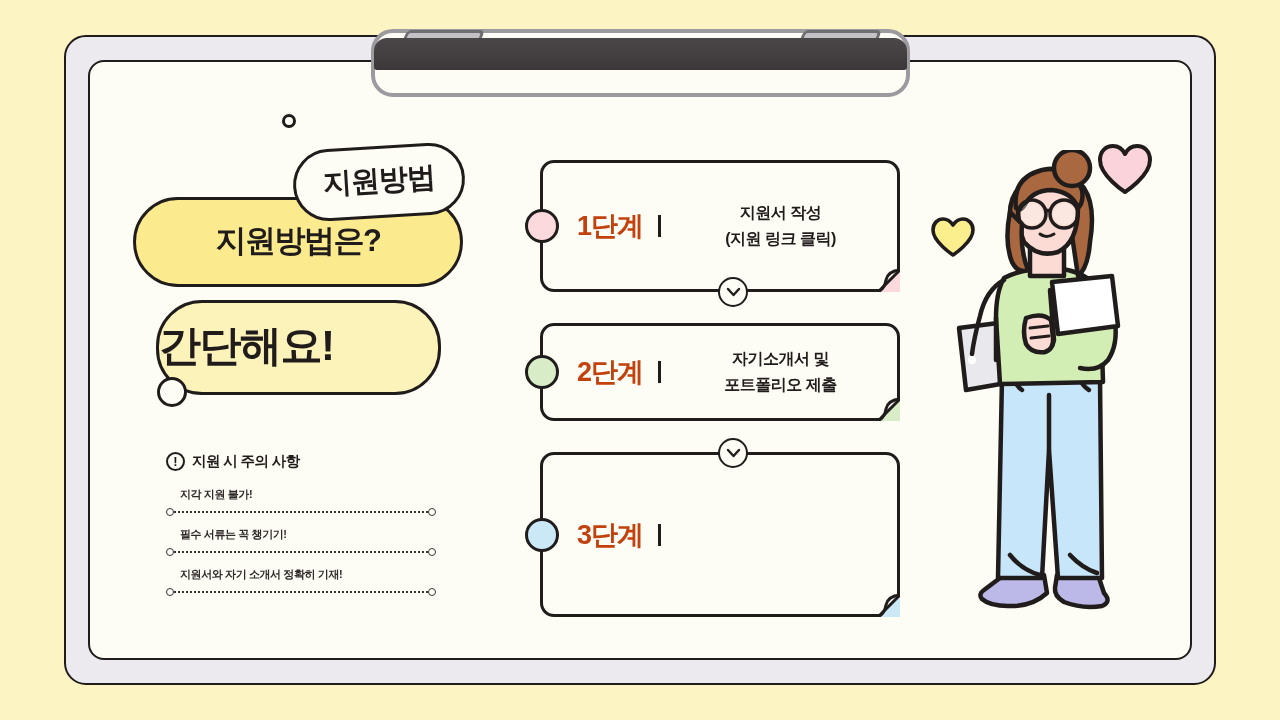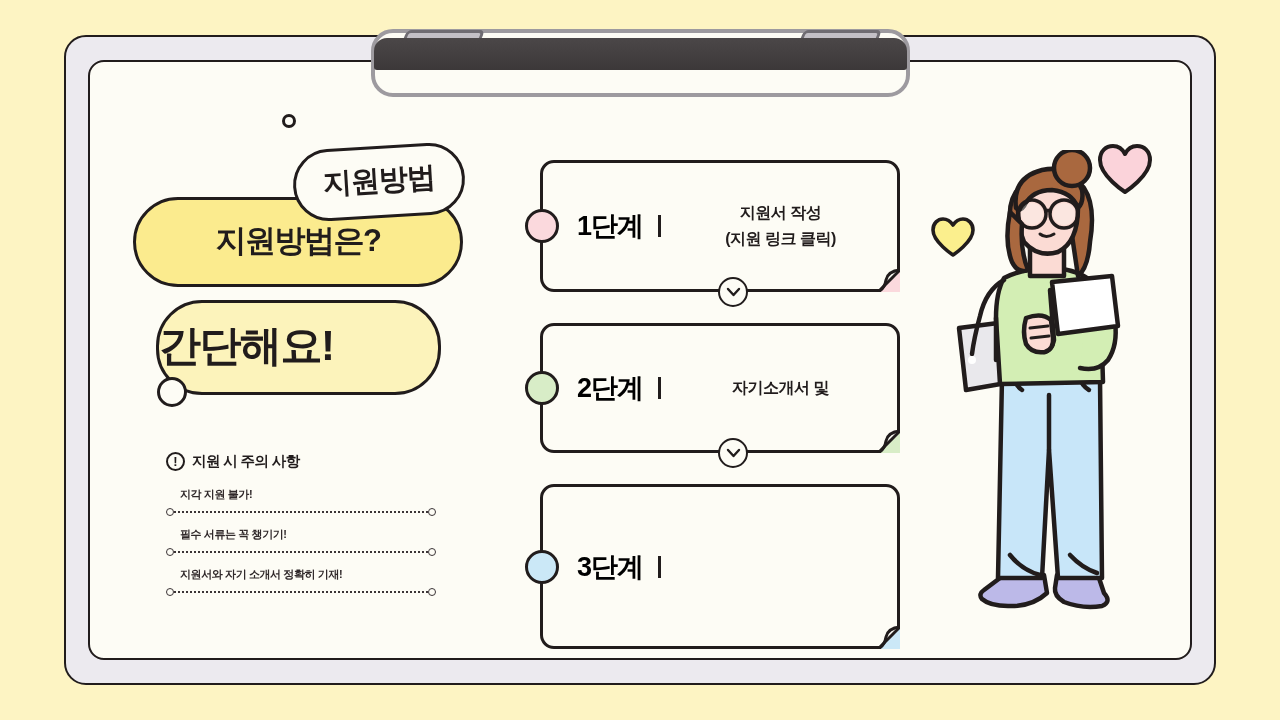--- a/index.html
+++ b/index.html
@@ -199,36 +199,36 @@
   .step-card {
     position: relative;
     width: 360px;
     border: 3px solid #211c1c;
     border-radius: 14px;
     background: #fdfcf5;
     display: flex; align-items: center;
     margin-bottom: 31px;
   }
   .step-card.h1 { height: 132px; }
-  .step-card.h2 { height: 130px; }
+  .step-card.h2 { height: 98px; }
   .step-card.h3 { height: 165px; margin-bottom: 0; }
 
   .step-dot {
     position: absolute;
     left: -18px; top: 50%;
     transform: translateY(-50%);
     width: 34px; height: 34px;
     border: 3px solid #211c1c;
     border-radius: 50%;
   }
 
   .step-label {
     width: 132px;
     padding-left: 34px;
-    font-size: 27px; font-weight: 700; color: #000000;
+    font-size: 27px; font-weight: 700; color: #c2410c;
     letter-spacing: -1px;
     display: flex; align-items: center; gap: 15px;
   }
   .step-label .bar {
     display: inline-block;
     width: 2.5px; height: 22px;
     background: #211c1c;
   }
 
   .step-desc {
@@ -346,20 +346,21 @@
   </div>
 
   <div class="step-card h2">
     <span class="step-dot" style="background:#d8edc7"></span>
     <div class="step-label">
       <span>2단계</span>
       <span class="bar"></span>
     </div>
     <div class="step-desc">
       <div>자기소개서 및</div>
+      <div>포트폴리오 제출</div>
     </div>
     <span class="fold">
       <svg width="34" height="34" viewBox="0 0 34 34">
         <path d="M34 12 L34 34 L12 34 Z" fill="#d8edc7"></path>
         <path d="M34 12 L12 34" stroke="#211c1c" stroke-width="3" fill="none"></path>
         <path d="M34 12 Q22 13 20 22 Q19 30 12 34" stroke="#211c1c" stroke-width="3" fill="none"></path>
       </svg>
     </span>
   </div>
 

